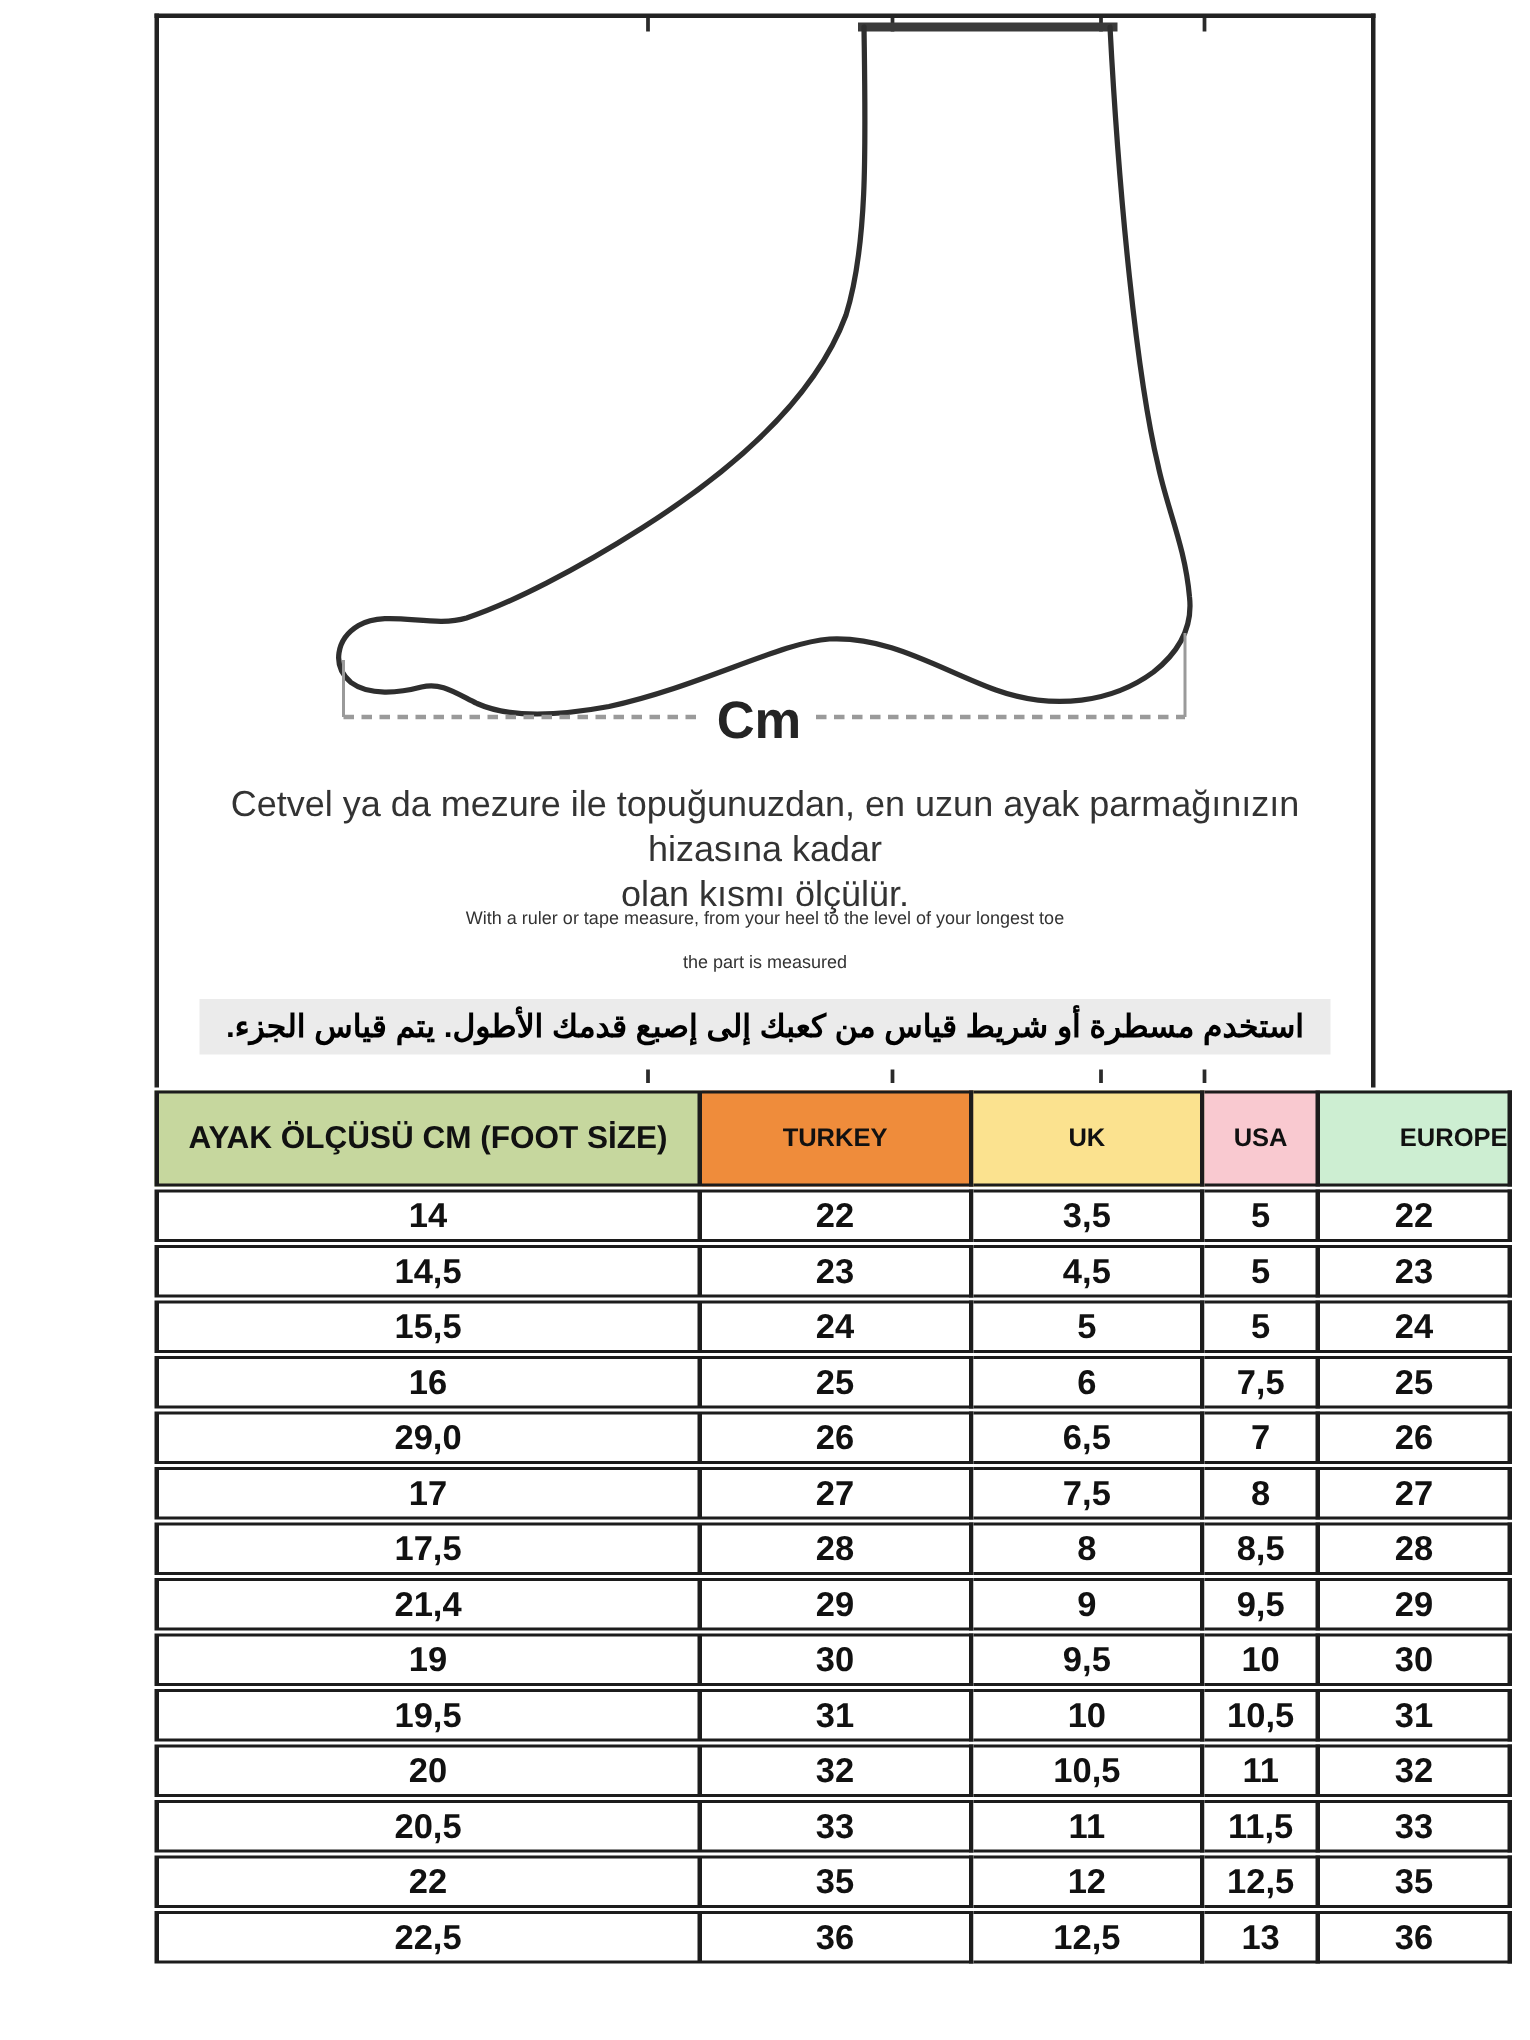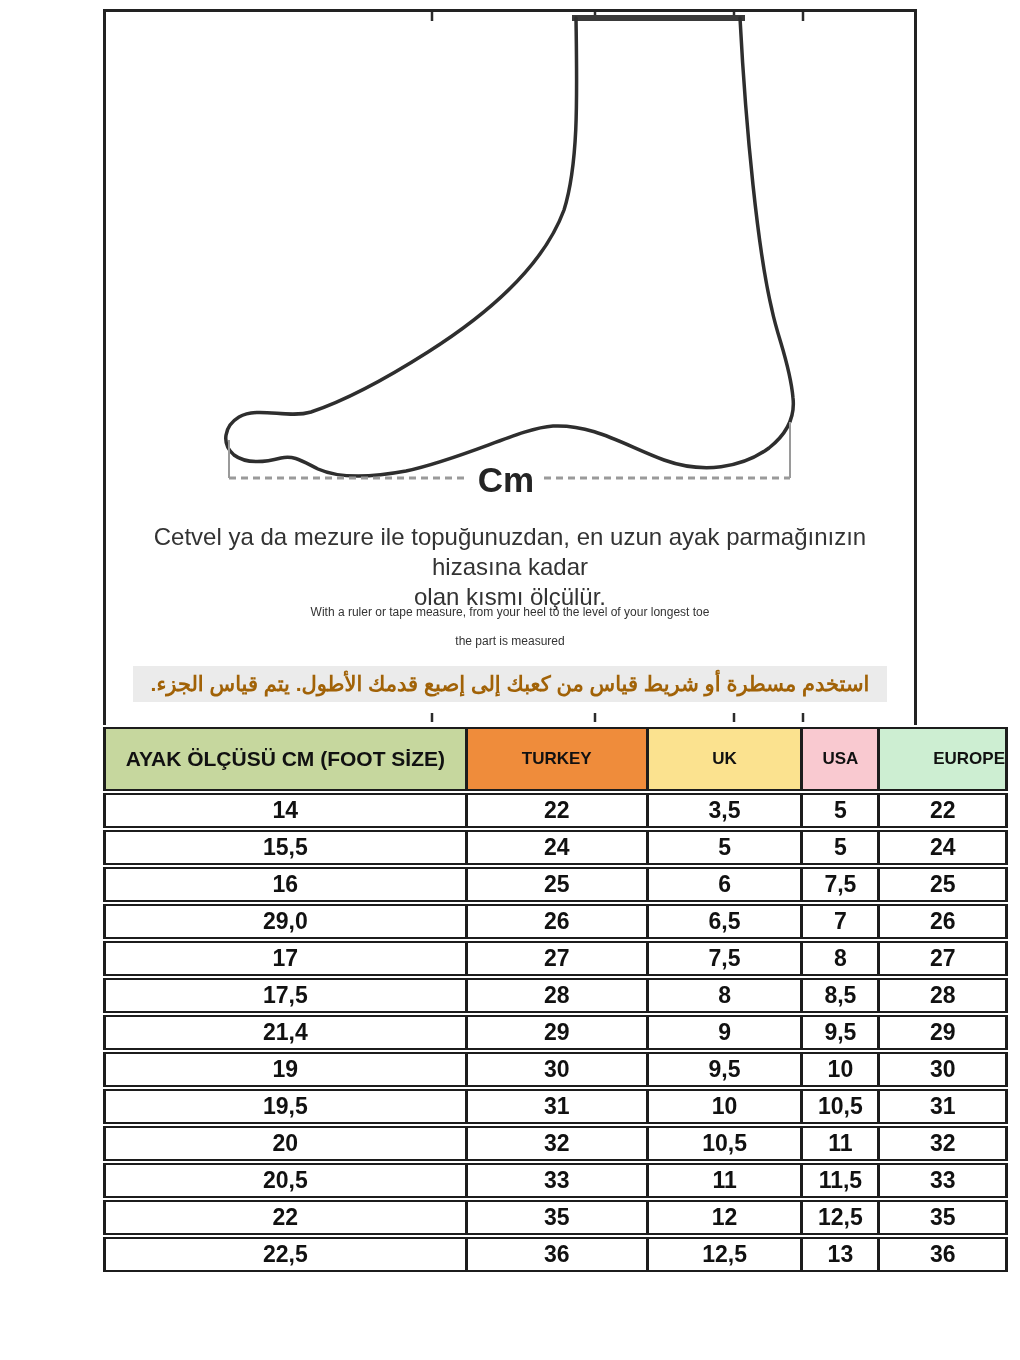--- a/index.html
+++ b/index.html
@@ -10,21 +10,21 @@
   }
   
   .diagram-box {
     position:relative; width:814px; height:716px; box-sizing:border-box;
     border:3px solid #222222; border-bottom:none; background:#ffffff;
   }
   .foot-svg { position:absolute; left:0; top:0; }
   .instr { position:absolute; left:0; width:100%; margin:0; text-align:center; color:#333333; }
   .instr-tr { top:510px; font-size:24px; line-height:30px; white-space:pre-line; }
   .instr-en { top:586px; font-size:12px; line-height:29px; white-space:pre-line; }
-  .instr-ar { top:654px; font-size:21px; font-weight:bold; color:#a16207; }
+  .instr-ar { top:654px; font-size:21px; font-weight:bold; color:#000000; }
   .instr-ar .hl { background:#ebebeb; padding:6px 18px; display:inline-block; direction:rtl; unicode-bidi:plaintext; }
   
   table.sizes {
     border-collapse:separate; border-spacing:0 2px; table-layout:fixed;
     width:905px; margin:0;
   }
   table.sizes th, table.sizes td {
     box-sizing:border-box; text-align:center; vertical-align:middle;
     border-top:2px solid #1c1c1c; border-bottom:2px solid #1c1c1c; border-right:3px solid #1c1c1c;
     color:#111111; font-weight:bold; overflow:hidden; white-space:nowrap; padding:0;
@@ -106,20 +106,27 @@
     </thead>
     <tbody>
         <tr>
           <td>14</td>
           <td>22</td>
           <td>3,5</td>
           <td>5</td>
           <td>22</td>
         </tr>
         <tr>
+          <td>14,5</td>
+          <td>23</td>
+          <td>4,5</td>
+          <td>5</td>
+          <td>23</td>
+        </tr>
+        <tr>
           <td>15,5</td>
           <td>24</td>
           <td>5</td>
           <td>5</td>
           <td>24</td>
         </tr>
         <tr>
           <td>16</td>
           <td>25</td>
           <td>6</td>

